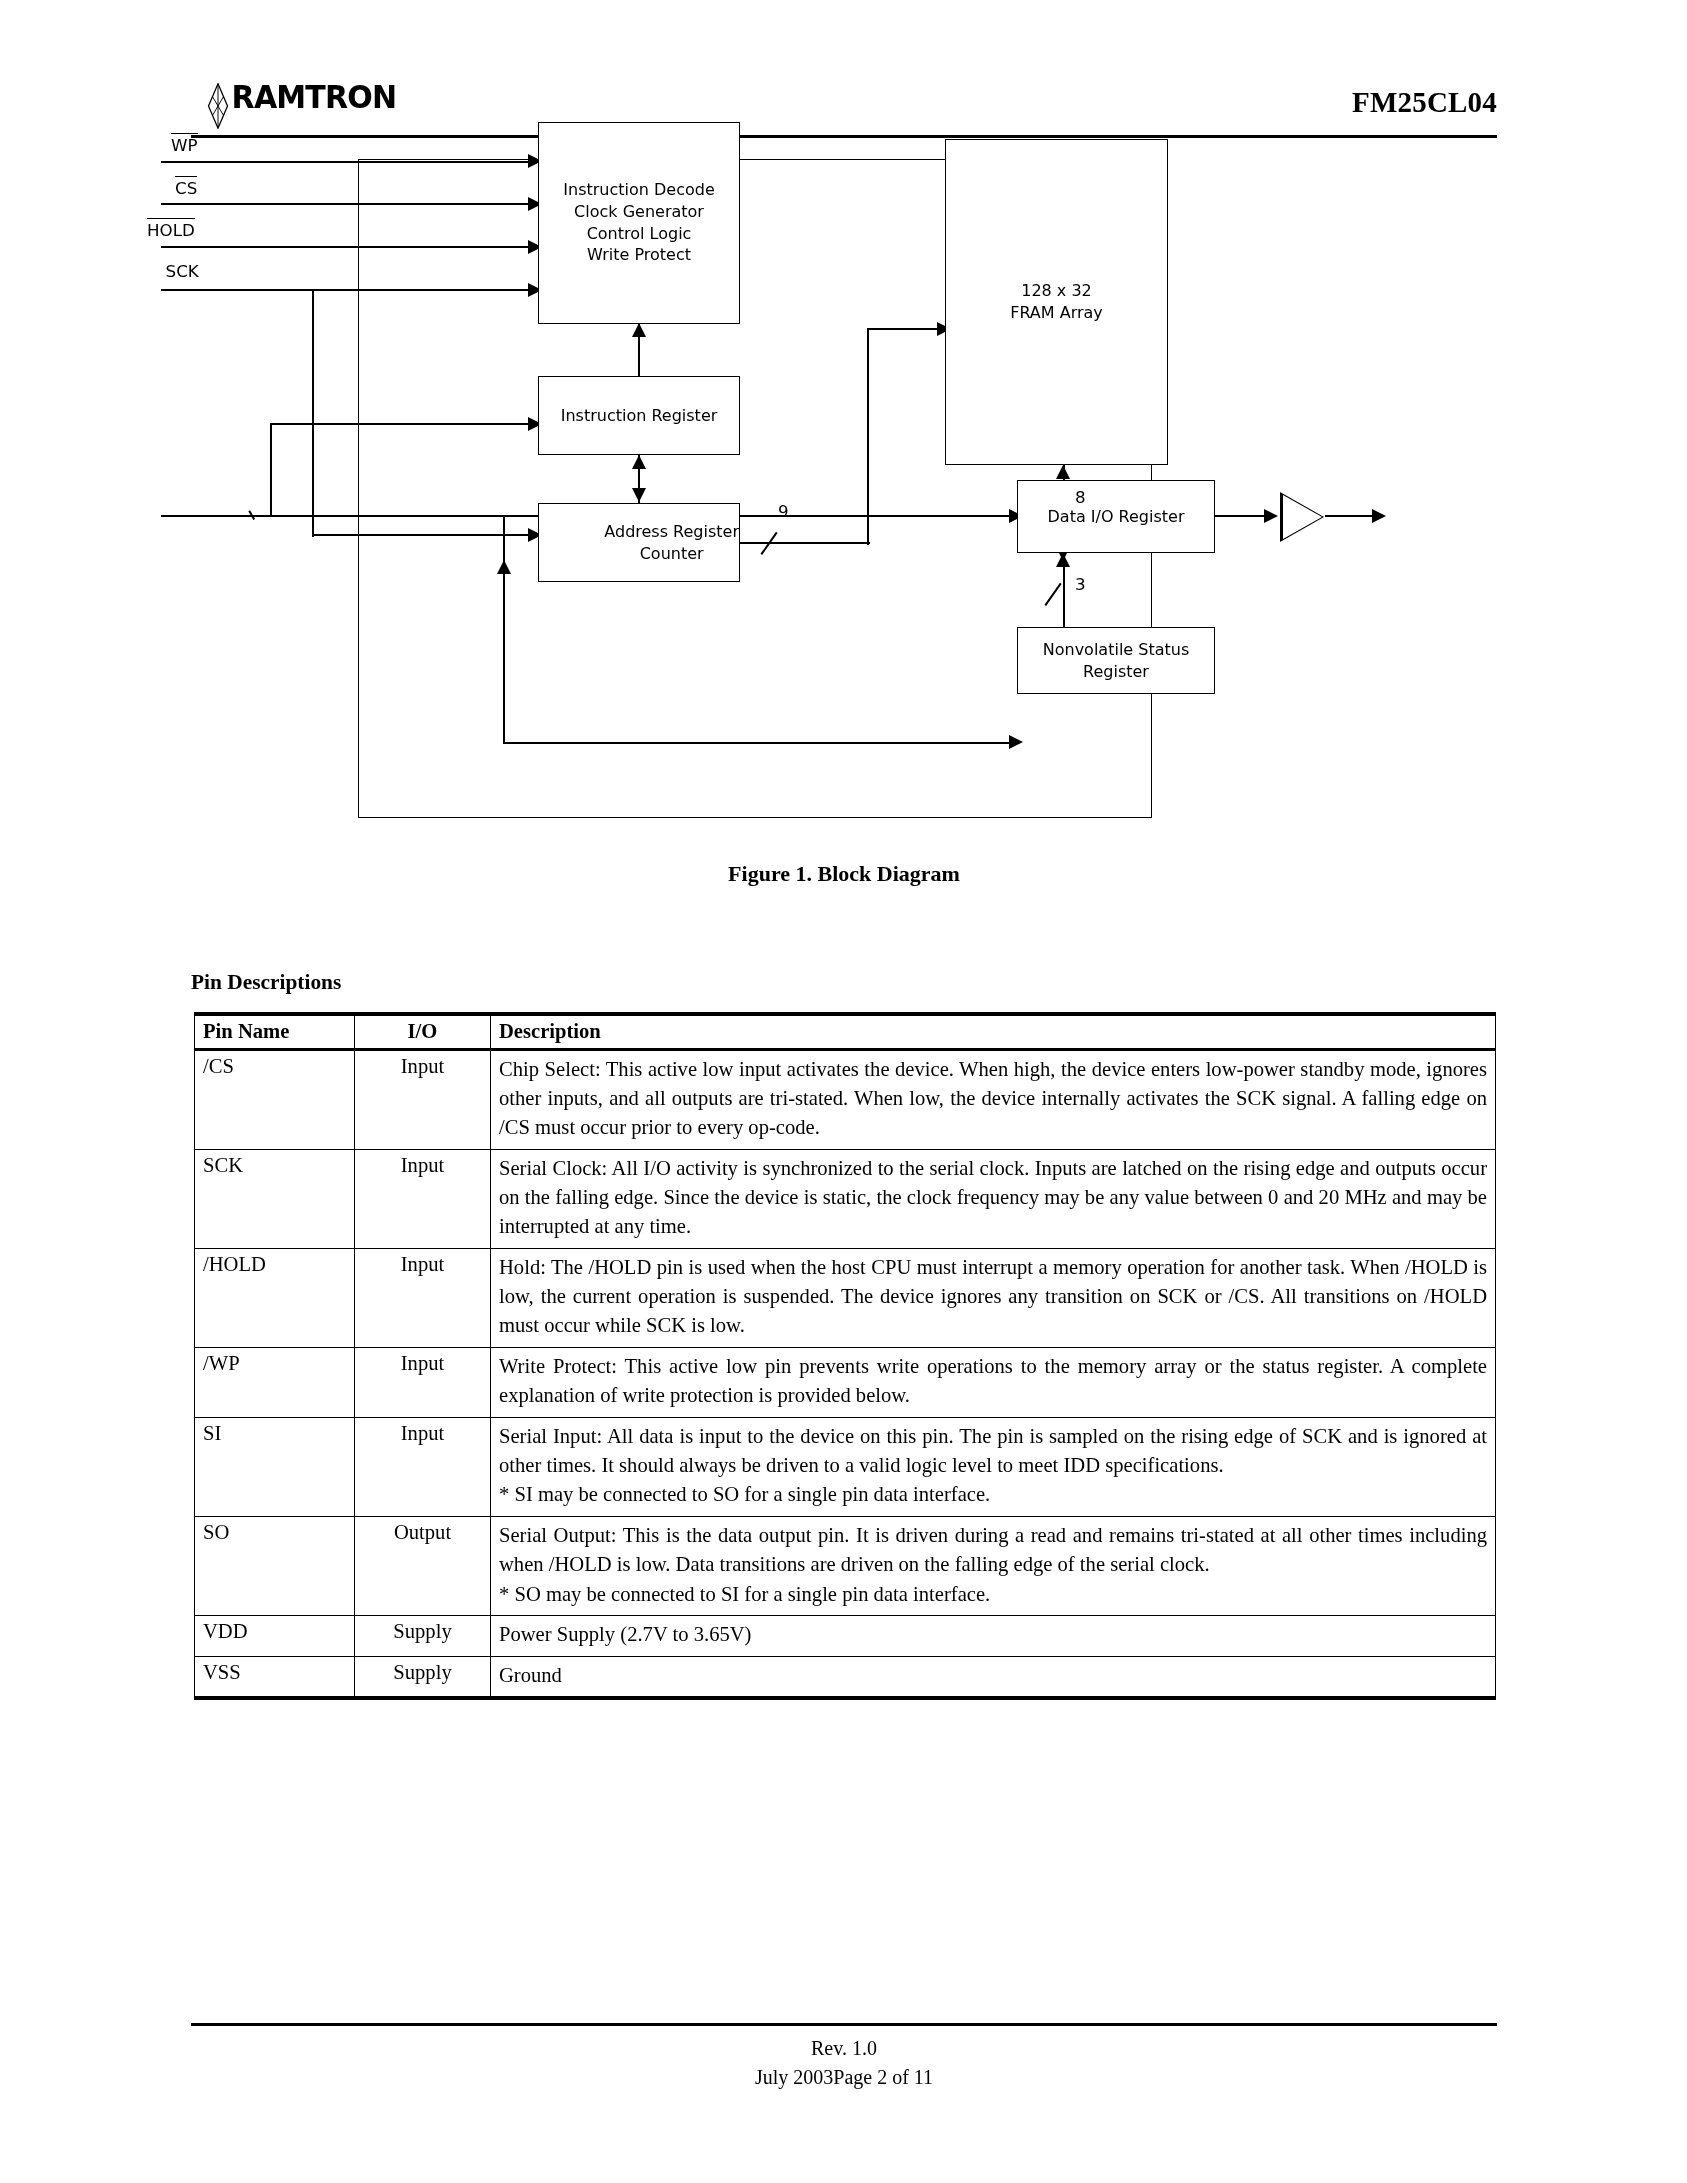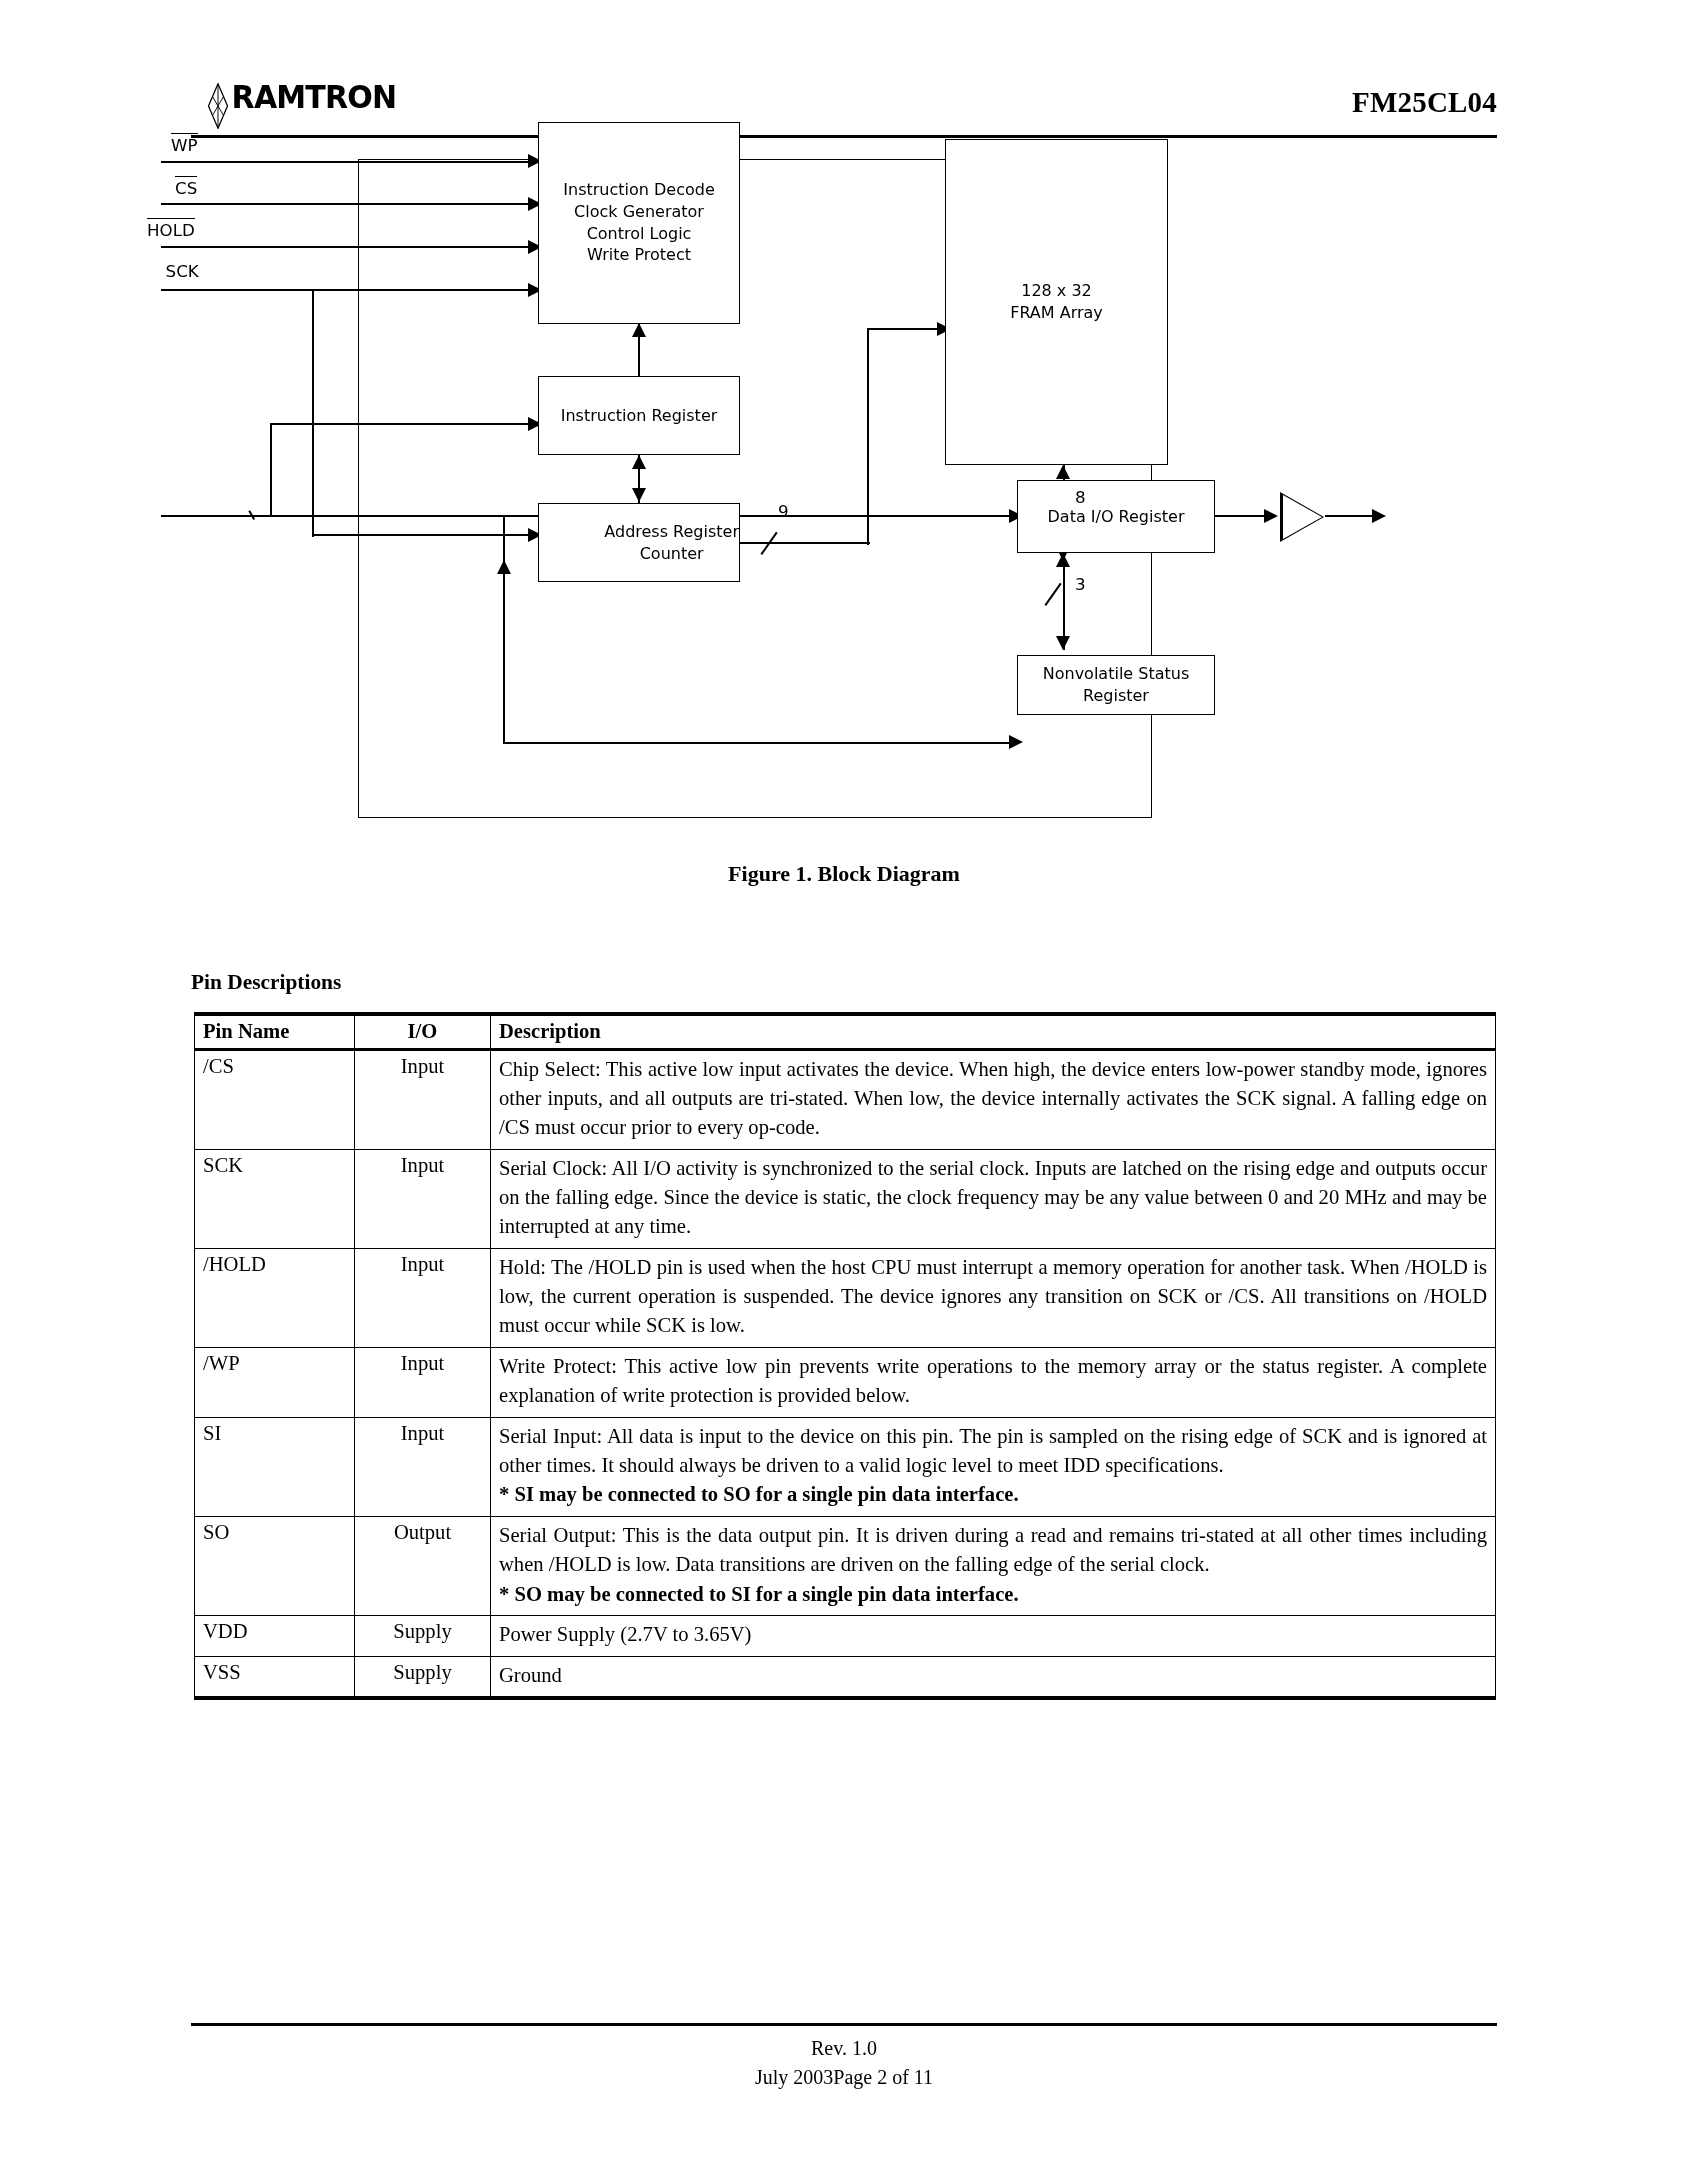--- a/index.html
+++ b/index.html
@@ -210,21 +210,21 @@
     border-bottom: 3.2px solid #000;
     padding-bottom: 4.8px;
   }
   .col-name { width: 143px; }
   .col-io   { width: 119px; text-align: center; }
   .col-desc { text-align: justify; text-justify: inter-word; }
   .pin-table thead .col-io { text-align: center; }
   .pin-table thead .col-name, .pin-table thead .col-desc { text-align: left; }
   .desc-p { margin: 0; text-align: justify; line-height: 1.42; }
   .desc-p.last { text-align: left; }
-  .desc-note { margin: 0; text-align: left; line-height: 1.42; font-weight: bold; }
+  .desc-note { margin: 0; text-align: left; line-height: 1.42; }
 
   
   .footer-rule {
     position: absolute;
     left: 191px;
     top: 2023px;
     width: 1306px;
     height: 3.2px;
     background: #000;
   }
@@ -359,21 +359,21 @@
     <div class="blk" style="left:826px; top:333px; width:198px; height:73px;">
       <span>Data I/O Register</span>
     </div>
 
     <div class="ln vln" style="left:872px; top:406px; height:97px;"></div>
     <div class="arrow-u" style="left:865px; top:406px;"></div>
     <div class="arrow-d" style="left:865px; top:489px;"></div>
     <div class="slash" style="left:861px; top:434px;"></div>
     <div class="bus-num" style="left:884px; top:427px;">3</div>
 
-    <div class="blk" style="left:826px; top:508px; width:198px; height:60px;">
+    <div class="blk" style="left:826px; top:480px; width:198px; height:67px;">
       <div>
         <div>Nonvolatile Status</div>
         <div>Register</div>
       </div>
     </div>
 
     <div class="ln hln" style="left:1024px; top:368px; width:60px;"></div>
     <div class="arrow-r" style="left:1073px; top:362px;"></div>
     <div class="buffer-tri" style="left:1089px; top:345px;"></div>
     <div class="buffer-inner" style="left:1092px; top:348px;"></div>

